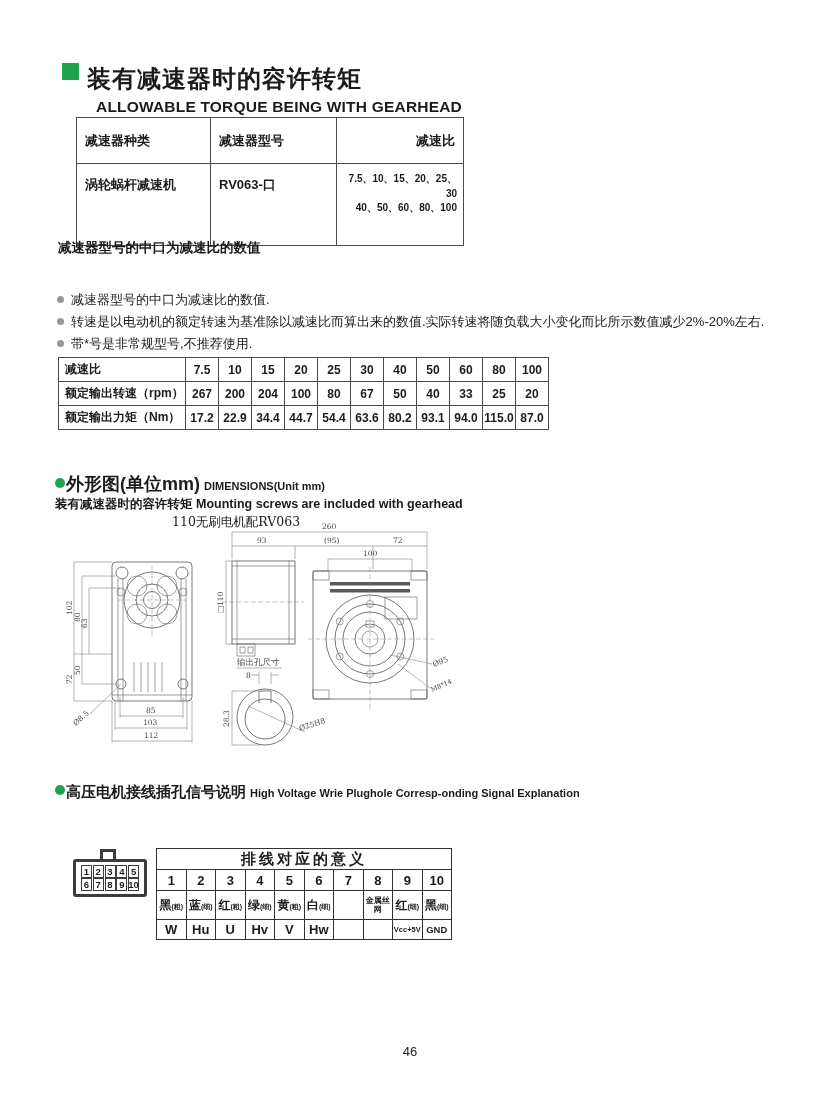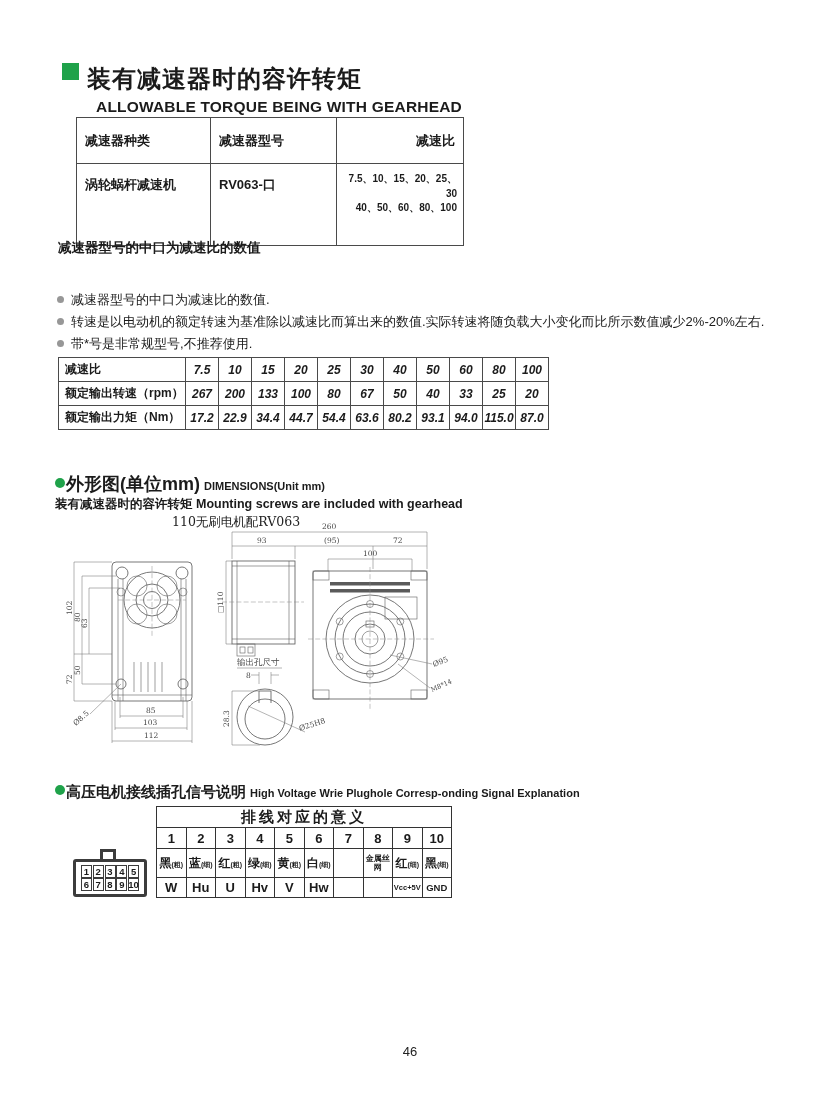--- a/index.html
+++ b/index.html
@@ -31,21 +31,21 @@
   .t1 td.ratio{font-size:10px;text-align:right;line-height:1.45;padding-top:8px;padding-right:6px;}
   .t1-caption{position:absolute;left:58px;top:239px;font-size:13.5px;font-weight:600;}
   
   .notes{position:absolute;left:57px;top:289px;font-size:13px;line-height:21.8px;font-weight:500;}
   .note-line{white-space:nowrap;}
   .bullet-dot{display:inline-block;width:7px;height:7px;border-radius:50%;background:#979797;margin-right:7px;vertical-align:1px;}
   
   .t2{position:absolute;left:58px;top:357px;table-layout:fixed;}
   .t2 td{border:1.4px solid var(--line);font-size:12px;font-weight:600;height:23px;text-align:center;padding:0;}
   .t2 td.lbl{text-align:left;padding-left:6px;width:120px;}
-  .t2 td.v{width:32px;font-style:italic;}
+  .t2 td.v{width:32px;}
   
   .dim-heading{position:absolute;left:55px;top:472px;}
   .gdot{display:inline-block;width:10px;height:10px;border-radius:50%;background:var(--green);margin-right:1px;vertical-align:2px;}
   .dim-zh{font-size:18px;font-weight:bold;}
   .dim-en{font-size:11px;font-weight:bold;margin-left:4px;}
   .dim-sub{position:absolute;left:55px;top:496px;font-size:12.5px;font-weight:600;}
   .dim-sub .en{font-weight:bold;}
   
   .drawing{position:absolute;left:60px;top:512px;width:420px;height:255px;}
   .drawing .part{stroke:var(--draw);stroke-width:.85;fill:none;}
@@ -57,21 +57,21 @@
   .drawing text.dtitle{font-size:12.5px;fill:#222;}
   .drawing text.zh{font-size:8.5px;}
   
   .plug-heading{position:absolute;left:55px;top:783px;}
   .plug-zh{font-size:15px;font-weight:bold;}
   .plug-en{font-size:11px;font-weight:bold;margin-left:4px;}
   .connector{position:absolute;left:73px;top:859px;width:74px;height:38px;border:3px solid #3c3c3c;border-radius:3px;display:flex;flex-wrap:wrap;align-content:center;justify-content:center;padding:1px;box-sizing:border-box;background:#fff;}
   .connector-tab{position:absolute;left:100px;top:849px;width:16px;height:10px;border:3px solid #3c3c3c;border-bottom:none;background:#fff;box-sizing:border-box;}
   .pin{width:11px;height:13px;border:1.6px solid #3c3c3c;margin:.4px;font-size:9.5px;font-weight:bold;display:flex;align-items:center;justify-content:center;box-sizing:border-box;}
   
-  .t3{position:absolute;left:156px;top:806px;table-layout:fixed;}
+  .t3{position:absolute;left:156px;top:848px;table-layout:fixed;}
   .t3 td{border:1.7px solid #333;text-align:center;padding:0;width:28.5px;}
   .t3 td.ttl{font-size:15px;font-weight:bold;letter-spacing:3px;height:20px;}
   .t3 td.num{font-size:13px;font-weight:bold;height:20px;}
   .t3 td.wire{height:28px;font-size:12px;font-weight:bold;}
   .t3 td.wire .sub{font-size:7px;font-weight:bold;}
   .t3 td.wire.metal{font-size:8px;line-height:1.15;}
   .t3 td.sig{font-size:13px;font-weight:bold;height:19px;}
   .t3 td.sig.small{font-size:7.5px;}
   .t3 td.sig.gnd{font-size:9.5px;}
   
@@ -133,21 +133,21 @@
           <td class="v">40</td>
           <td class="v">50</td>
           <td class="v">60</td>
           <td class="v">80</td>
           <td class="v">100</td>
     </tr>
     <tr>
       <td class="lbl">额定输出转速（rpm）</td>
       <td class="v">267</td>
           <td class="v">200</td>
-          <td class="v">133</td>
+          <td class="v">204</td>
           <td class="v">100</td>
           <td class="v">80</td>
           <td class="v">67</td>
           <td class="v">50</td>
           <td class="v">40</td>
           <td class="v">33</td>
           <td class="v">25</td>
           <td class="v">20</td>
     </tr>
     <tr>

